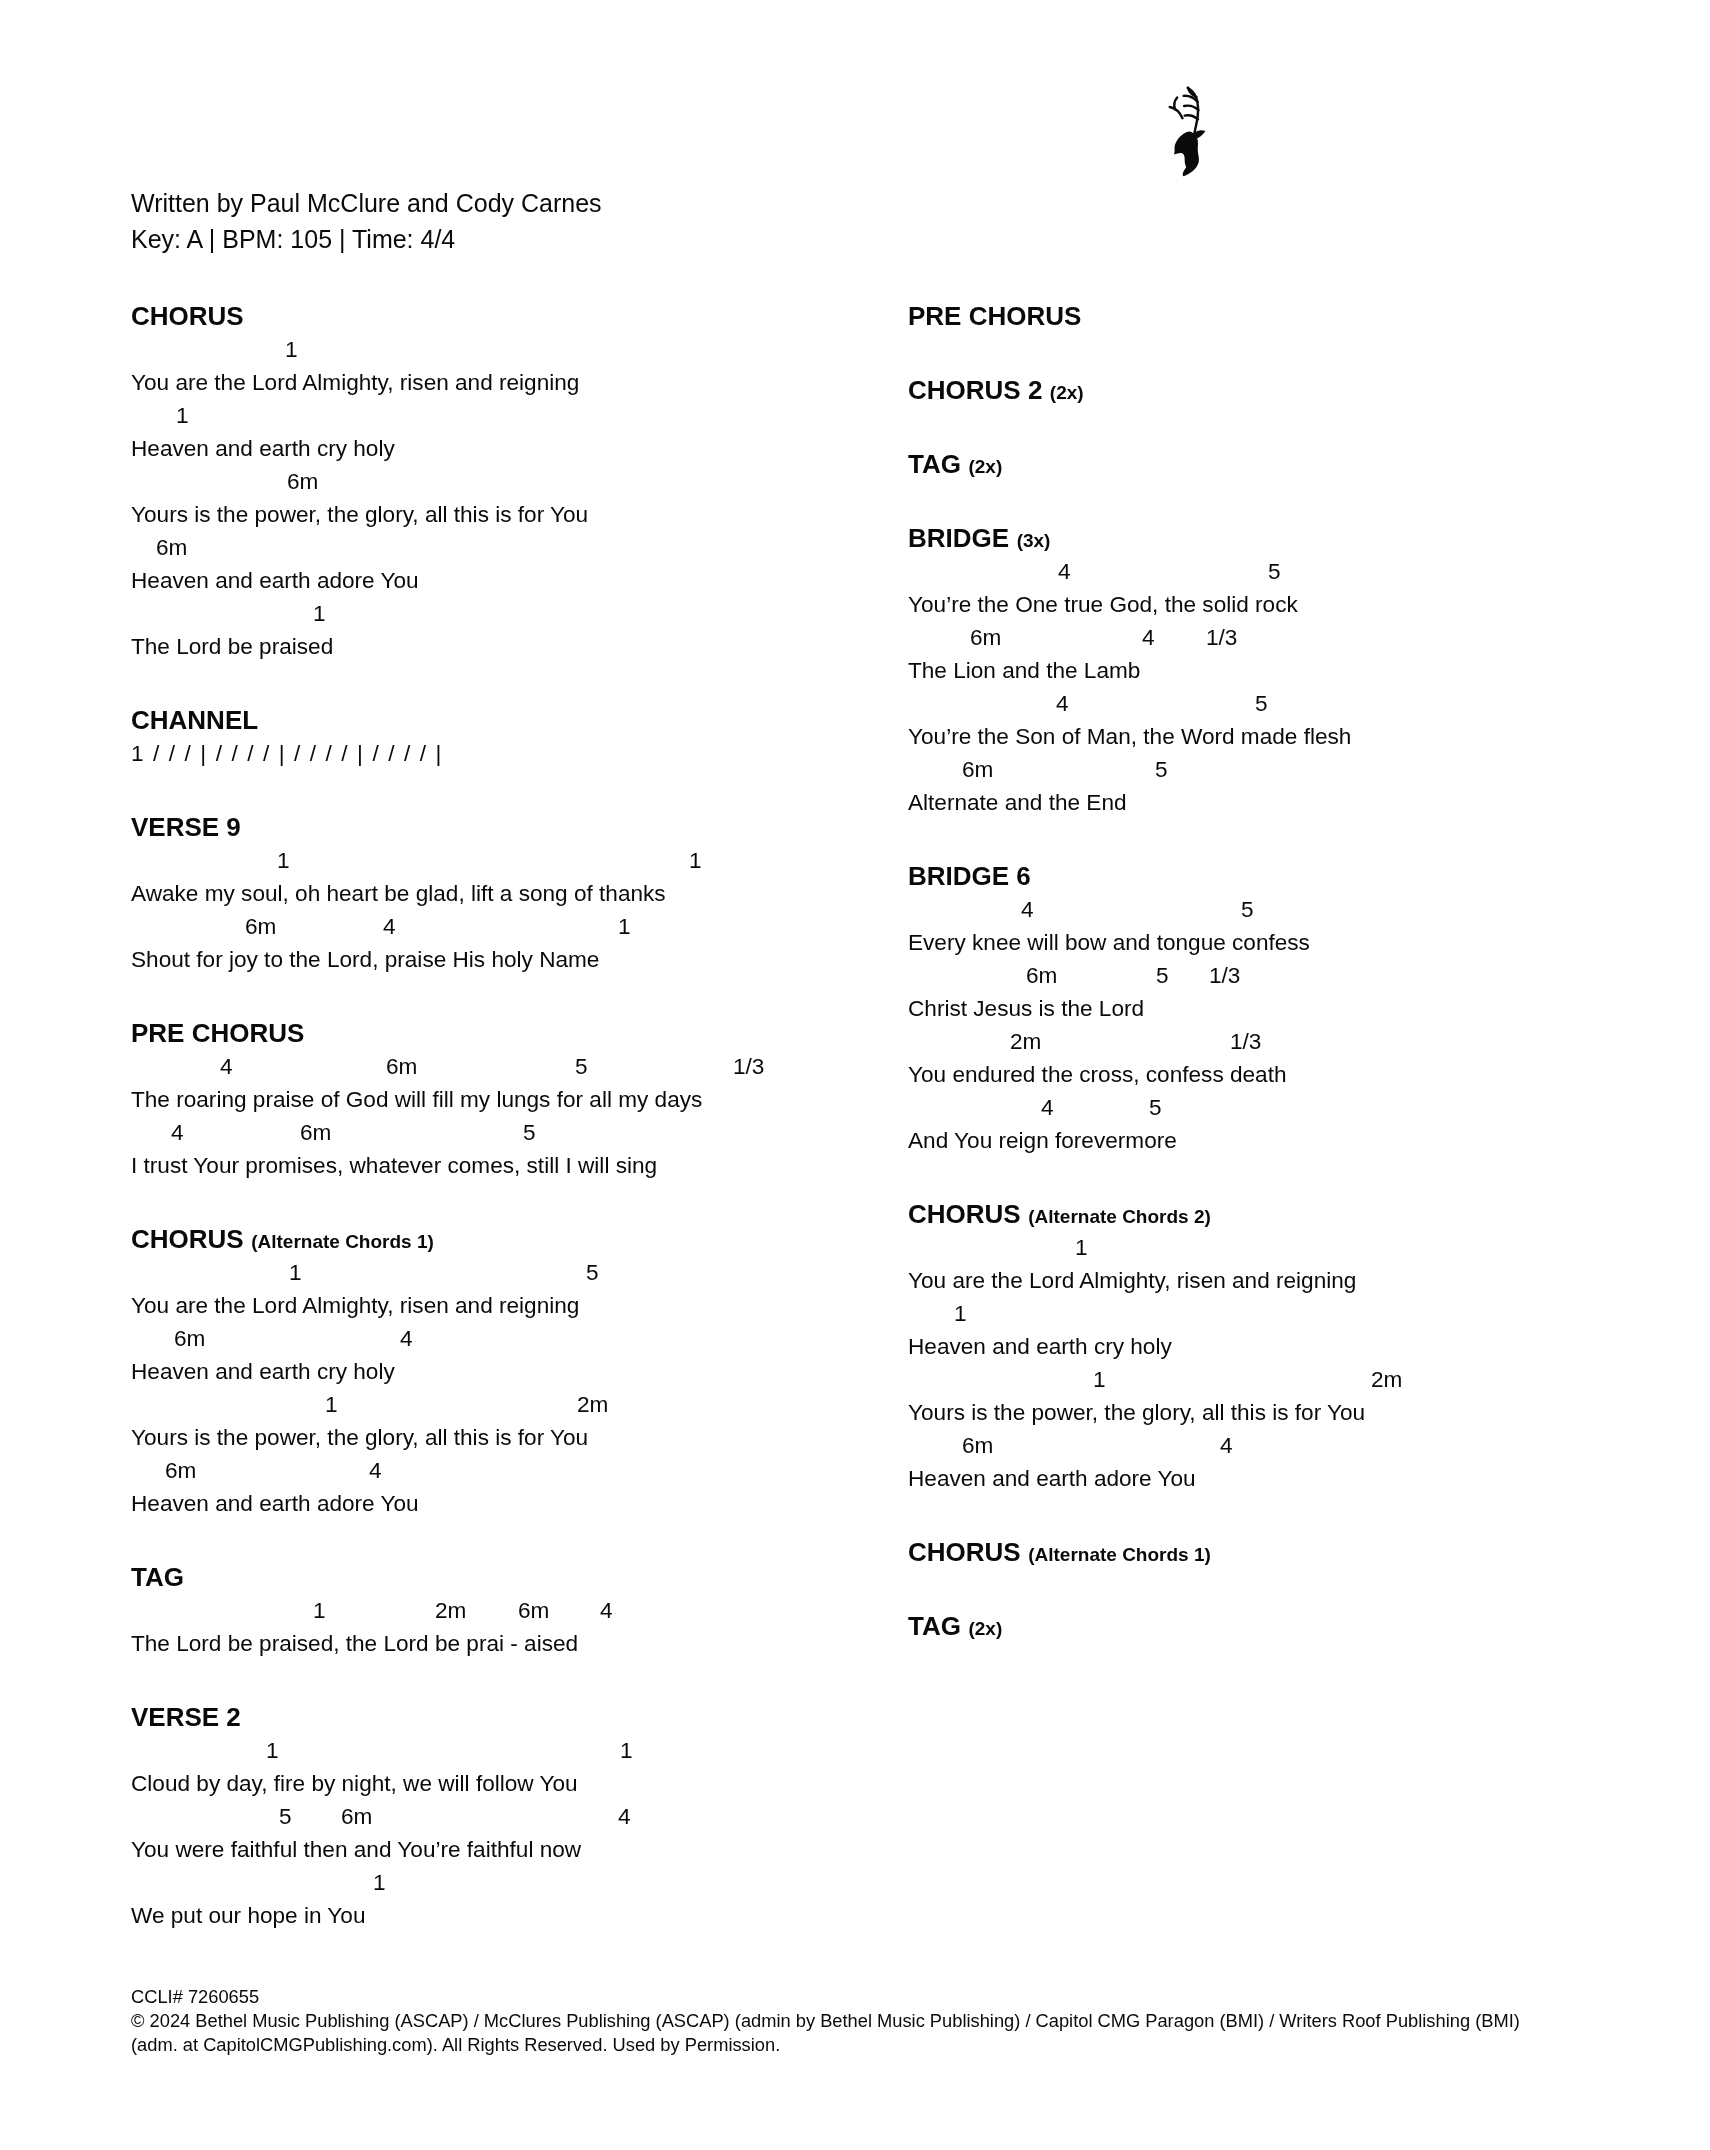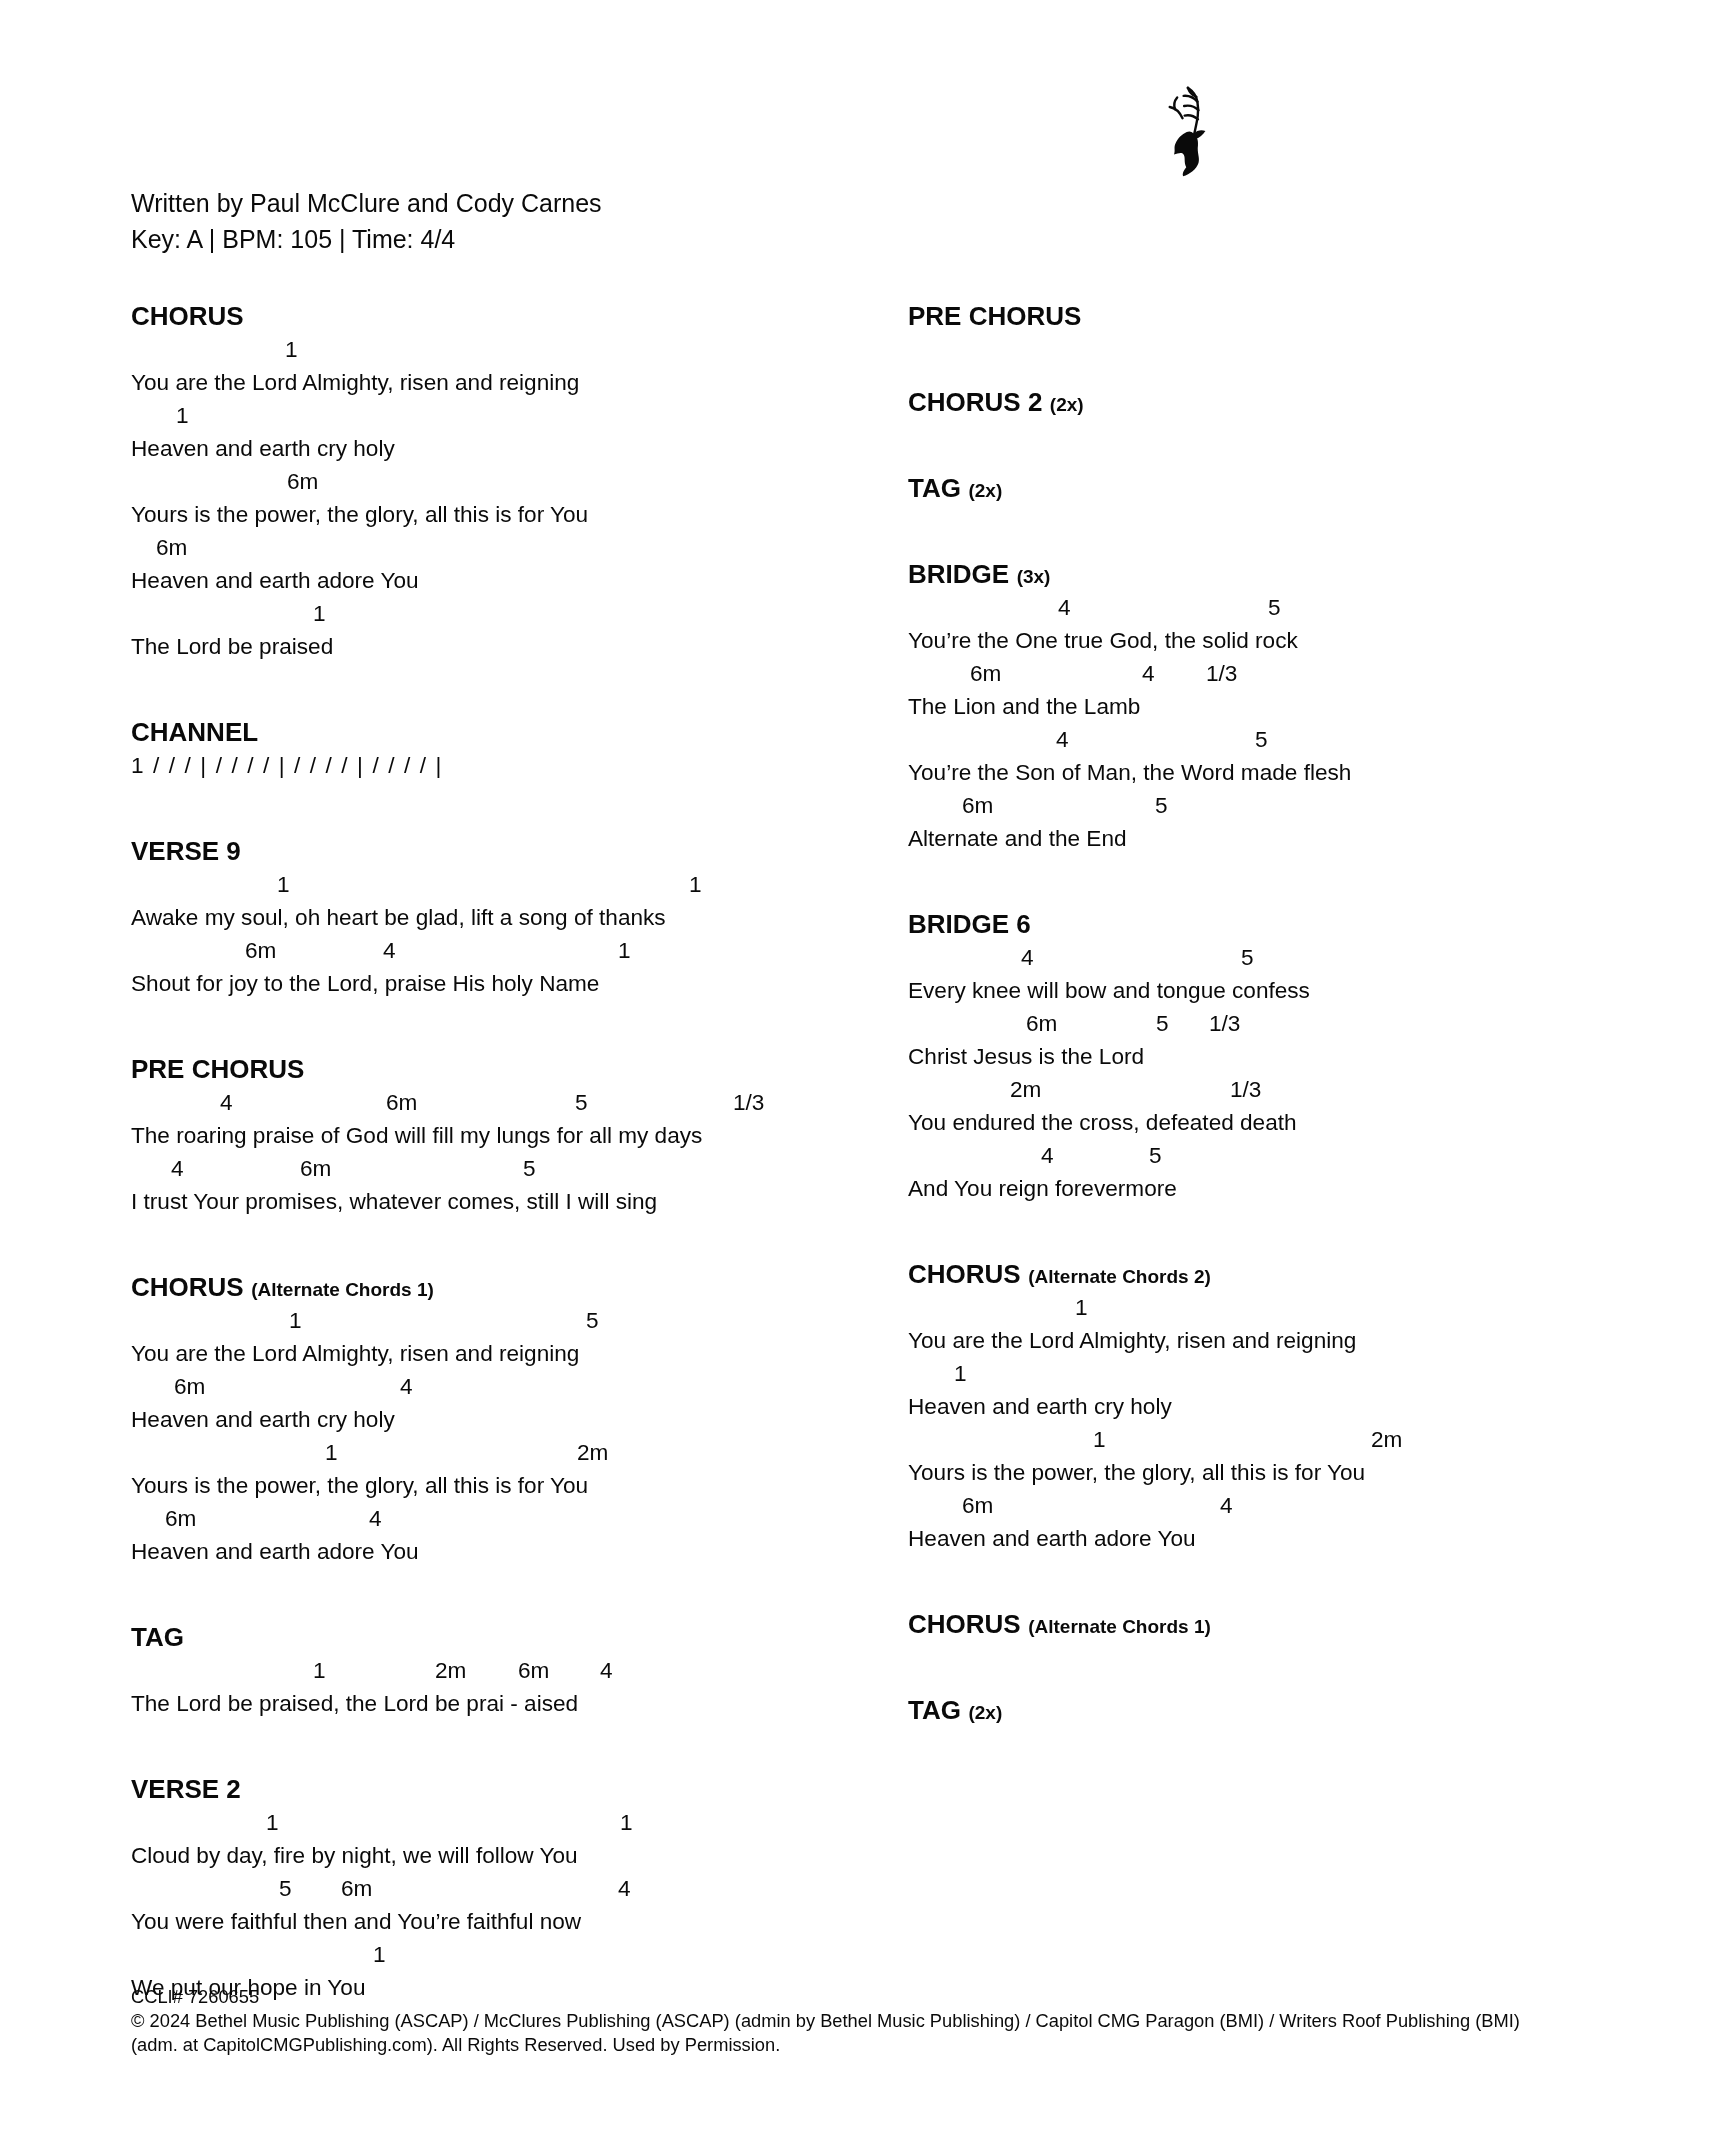--- a/index.html
+++ b/index.html
@@ -24,21 +24,21 @@
   .logo-text {
     font-size: 47px; line-height: 1; letter-spacing: 1.1px;
     margin-left: 13px; margin-top: 33px; white-space: nowrap;
   }
 
   
   .col { position: absolute; top: 300px; }
   .col-left  { left: 131px;  width: 753px; }
   .col-right { left: 908px; width: 796px; }
 
-  .section { margin-top: 53px; }
+  .section { margin-top: 41px; }
   .section:first-child { margin-top: 0; }
   .sec-header { font-size: 26px; font-weight: 700; height: 33px; line-height: 33px; white-space: nowrap; }
   .sec-suffix { font-size: 19px; font-weight: 700; margin-left: 7.5px; }
 
   .line { font-size: 22.6px; height: 33px; line-height: 33px; white-space: nowrap; }
   .chord-line { position: relative; }
   .chord { position: absolute; top: 0; }
   .text-line { letter-spacing: 1.6px; }
 
   
@@ -223,21 +223,21 @@
         <div class="line chord-line">
           <span class="chord" style="left: 118px;">6m</span>
           <span class="chord" style="left: 248px;">5</span>
           <span class="chord" style="left: 301px;">1/3</span>
         </div>
         <div class="line lyric-line">Christ Jesus is the Lord</div>
         <div class="line chord-line">
           <span class="chord" style="left: 102px;">2m</span>
           <span class="chord" style="left: 322px;">1/3</span>
         </div>
-        <div class="line lyric-line">You endured the cross, defeated death</div>
+        <div class="line lyric-line">You endured the cross, confess death</div>
         <div class="line chord-line">
           <span class="chord" style="left: 133px;">4</span>
           <span class="chord" style="left: 241px;">5</span>
         </div>
         <div class="line lyric-line">And You reign forevermore</div>
       </section>
       <section class="section">
         <div class="sec-header"><span>CHORUS</span><span class="sec-suffix">(Alternate Chords 2)</span></div>
         <div class="line chord-line">
           <span class="chord" style="left: 167px;">1</span>

